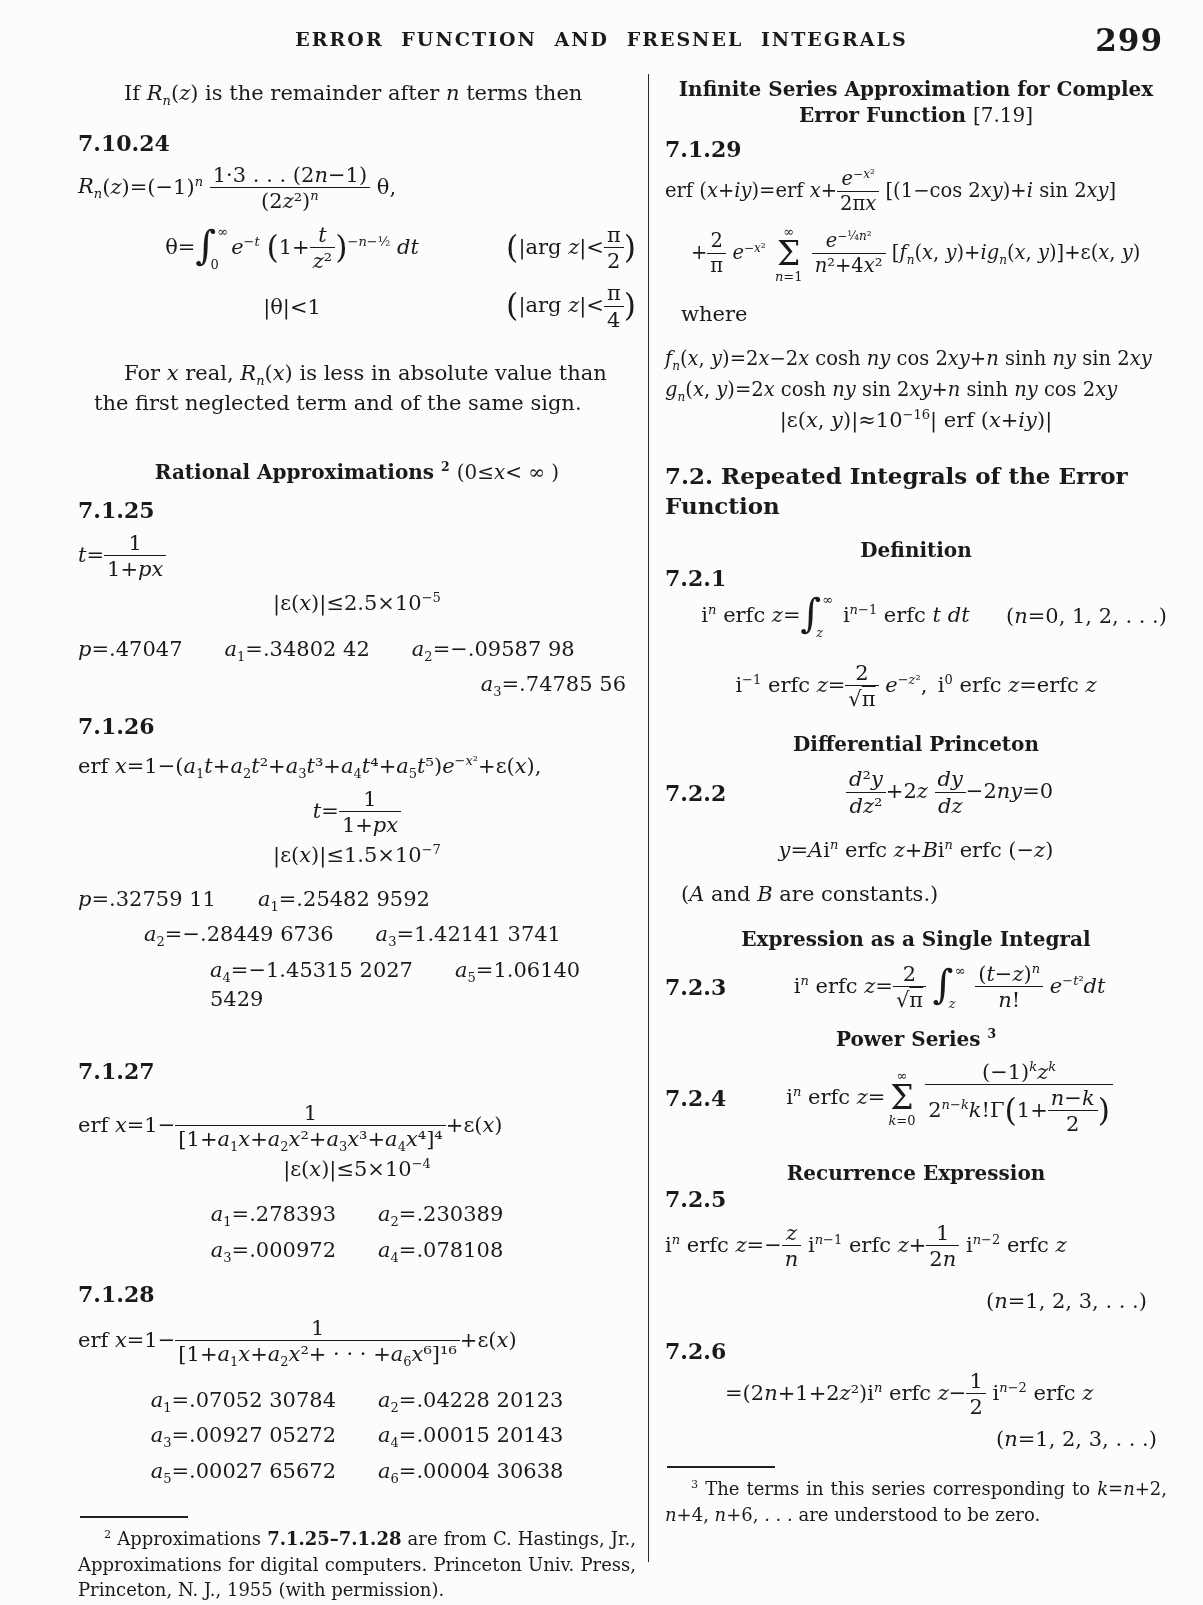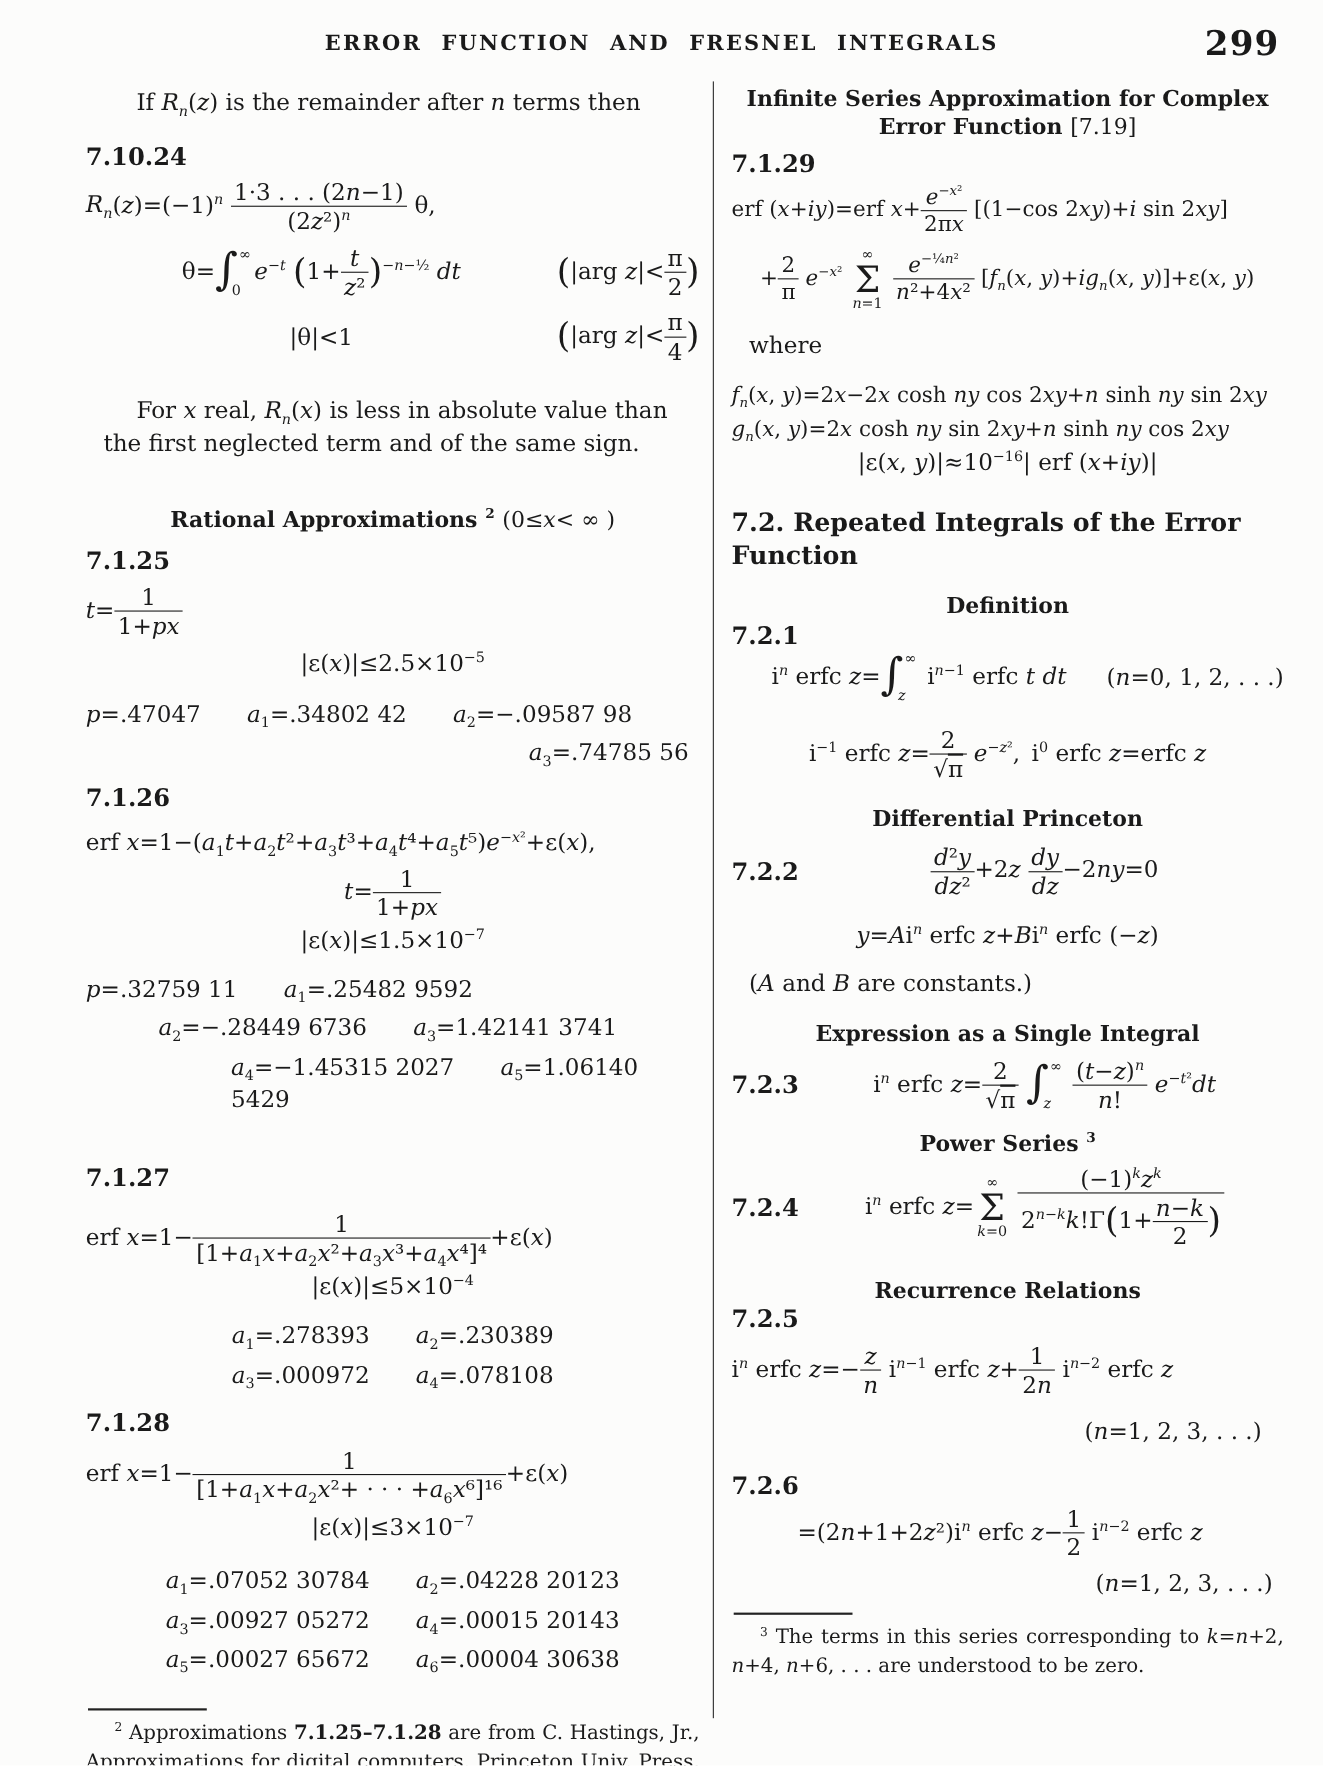--- a/index.html
+++ b/index.html
@@ -114,21 +114,20 @@
       <div class="cl ind2"><i>a</i><sub>4</sub>=−1.45315 2027  <i>a</i><sub>5</sub>=1.06140 5429</div>
 
       <div class="eqno mt44">7.1.27</div>
       <div class="formula mt16">erf <i>x</i>=1−<span class="fr"><span class="n">1</span><span class="d">[1+<i>a</i><sub>1</sub><i>x</i>+<i>a</i><sub>2</sub><i>x</i>²+<i>a</i><sub>3</sub><i>x</i>³+<i>a</i><sub>4</sub><i>x</i>⁴]⁴</span></span>+ε(<i>x</i>)</div>
       <div class="formula ctr mt4">|ε(<i>x</i>)|≤5×10<sup>−4</sup></div>
       <div class="cl ctr mt16"><i>a</i><sub>1</sub>=.278393  <i>a</i><sub>2</sub>=.230389</div>
       <div class="cl ctr"><i>a</i><sub>3</sub>=.000972  <i>a</i><sub>4</sub>=.078108</div>
 
       <div class="eqno mt16">7.1.28</div>
       <div class="formula mt8">erf <i>x</i>=1−<span class="fr"><span class="n">1</span><span class="d">[1+<i>a</i><sub>1</sub><i>x</i>+<i>a</i><sub>2</sub><i>x</i>²+ · · · +<i>a</i><sub>6</sub><i>x</i>⁶]¹⁶</span></span>+ε(<i>x</i>)</div>
-      <div class="formula ctr mt8">|ε(<i>x</i>)|≤3×10<sup>−7</sup></div>
       <div class="cl ctr mt20"><i>a</i><sub>1</sub>=.07052 30784  <i>a</i><sub>2</sub>=.04228 20123</div>
       <div class="cl ctr"><i>a</i><sub>3</sub>=.00927 05272  <i>a</i><sub>4</sub>=.00015 20143</div>
       <div class="cl ctr"><i>a</i><sub>5</sub>=.00027 65672  <i>a</i><sub>6</sub>=.00004 30638</div>
 
       <div class="fnrule mt30"></div>
       <p class="footnote"><sup>2</sup> Approximations <b>7.1.25–7.1.28</b> are from C. Hastings, Jr., Approximations for digital computers. Princeton Univ. Press, Princeton, N. J., 1955 (with permission).</p>
     </div>
 
     <div class="divider"></div>
 
@@ -181,21 +180,21 @@
       <h3 class="subhead mt14">Power Series <sup>3</sup></h3>
       <div class="eqrow mt8">
         <div class="eqno-in">7.2.4</div>
         <div class="body">i<sup><i>n</i></sup> erfc <i>z</i>=<span class="sum">
               <span class="a">∞</span>
               <span class="op">Σ</span>
               <span class="b"><i>k</i>=0</span>
             </span> <span class="fr"><span class="n">(−1)<sup><i>k</i></sup><i>z</i><sup><i>k</i></sup></span><span class="d">2<sup><i>n</i>−<i>k</i></sup><i>k</i>!Γ<span class="bp">(</span>1+<span class="fr"><span class="n"><i>n</i>−<i>k</i></span><span class="d">2</span></span><span class="bp">)</span></span></span></div>
       </div>
 
-      <h3 class="subhead mt24">Recurrence Relations</h3>
+      <h3 class="subhead mt24">Recurrence Expression</h3>
       <div class="eqno mt0">7.2.5</div>
       <div class="formula mt8">i<sup><i>n</i></sup> erfc <i>z</i>=−<span class="fr"><span class="n"><i>z</i></span><span class="d"><i>n</i></span></span> i<sup><i>n</i>−1</sup> erfc <i>z</i>+<span class="fr"><span class="n">1</span><span class="d">2<i>n</i></span></span> i<sup><i>n</i>−2</sup> erfc <i>z</i></div>
       <div class="formula tr pr20 mt16">(<i>n</i>=1, 2, 3, . . .)</div>
 
       <div class="eqno mt22">7.2.6</div>
       <div class="formula pl60 mt4">=(2<i>n</i>+1+2<i>z</i>²)i<sup><i>n</i></sup> erfc <i>z</i>−<span class="fr"><span class="n">1</span><span class="d">2</span></span> i<sup><i>n</i>−2</sup> erfc <i>z</i></div>
       <div class="formula tr pr10 mt6">(<i>n</i>=1, 2, 3, . . .)</div>
 
       <div class="fnrule mt12"></div>
       <p class="footnote"><sup>3</sup> The terms in this series corresponding to <i>k</i>=<i>n</i>+2, <i>n</i>+4, <i>n</i>+6, . . . are understood to be zero.</p>

